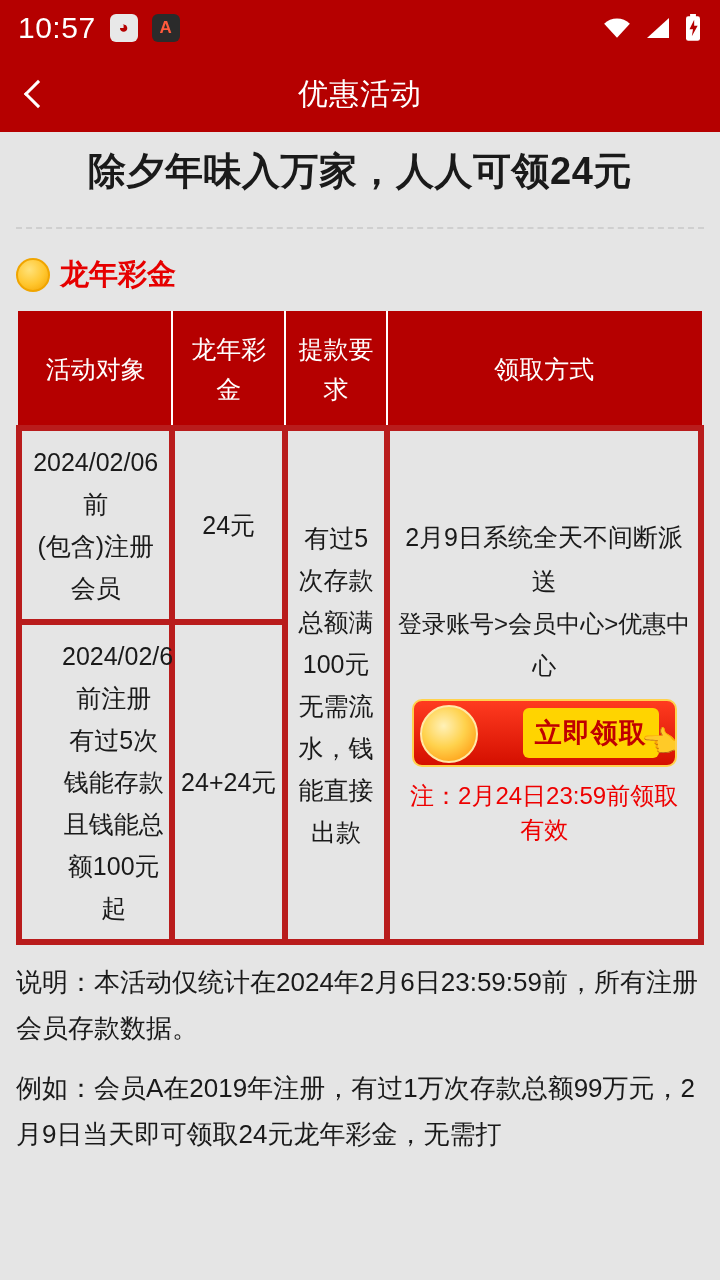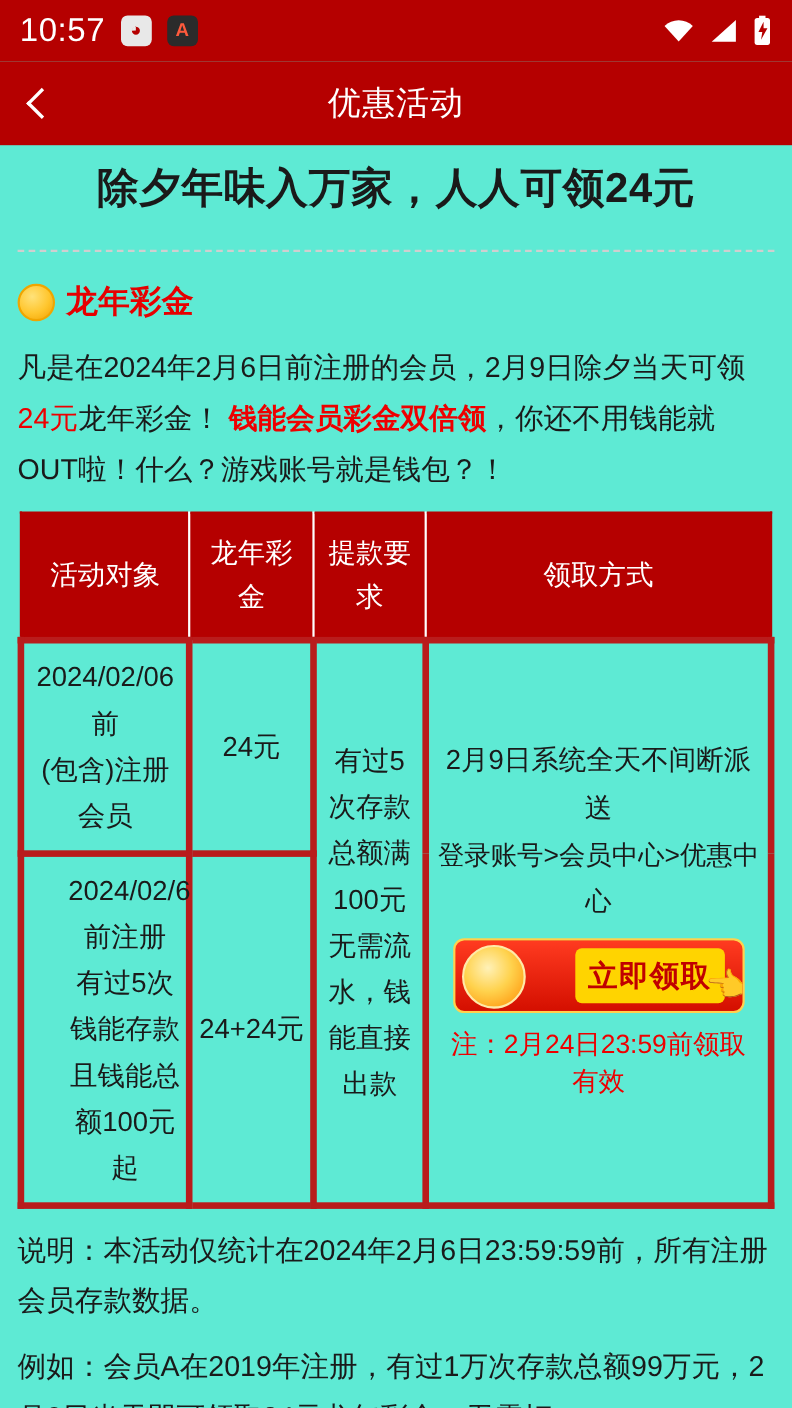--- a/index.html
+++ b/index.html
@@ -7,21 +7,21 @@
     width: 720px;
     height: 1280px;
     font-family: "Liberation Sans", "DejaVu Sans", sans-serif;
     background: #ffffff;
     overflow: hidden;
   }
   .screen {
     position: relative;
     width: 720px;
     height: 1280px;
-    background: #5eead4;
+    background: #e5e5e5;
     overflow: hidden;
   }
 
   
   .statusbar {
     height: 56px;
     background: #b50000;
     color: #ffffff;
     display: flex;
     align-items: center;
@@ -262,23 +262,20 @@
   <div class="content">
 
     <div class="headline">除夕年味入万家，人人可领24元</div>
     <div class="divider-dashed"></div>
 
     <div class="section-title">
       <span class="coin-icon"></span>
       <span class="section-title-text">龙年彩金</span>
     </div>
 
-    <div class="para">
-      <span>凡是在2024年2月6日前注册的会员，2月9日除夕当天可领</span><span class="red">24元</span><span>龙年彩金！ </span><span class="red-bold">钱能会员彩金双倍领</span><span>，你还不用钱能就OUT啦！什么？游戏账号就是钱包？！</span>
-    </div>
 
     <table class="promo">
       <colgroup>
         <col class="col1">
           <col class="col2">
           <col class="col3">
           <col class="col4">
       </colgroup>
       <thead>
         <tr>

